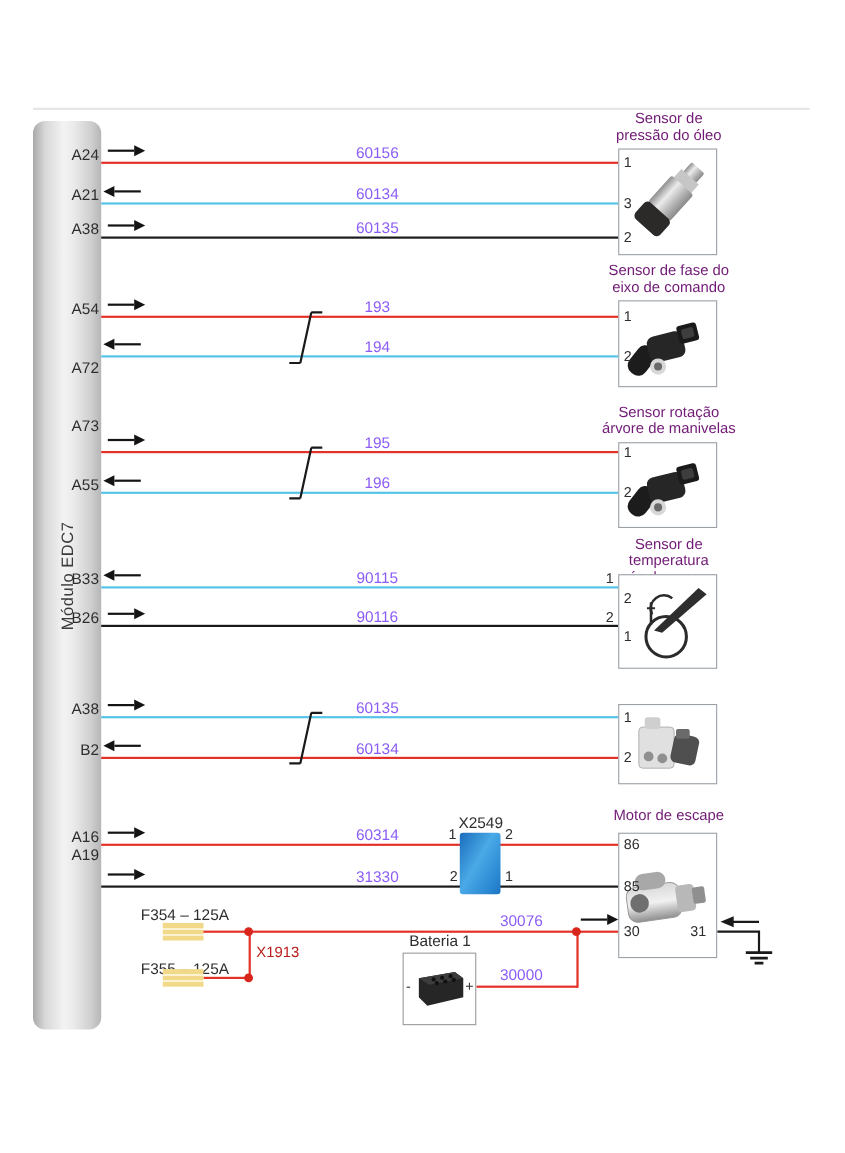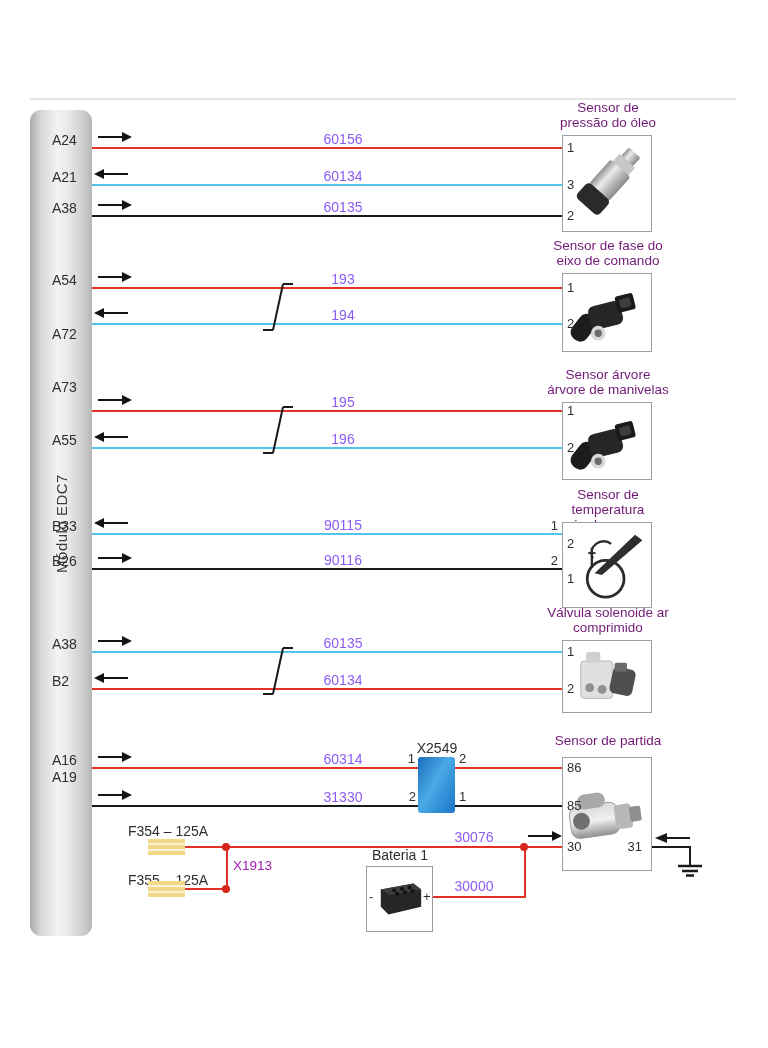--- a/index.html
+++ b/index.html
@@ -6,42 +6,42 @@
   .canvas{position:relative;width:768px;height:1048px;background:#ffffff;
           font-family:"Liberation Sans",sans-serif;color:#3a3a3a;overflow:hidden;}
   .topline{position:absolute;left:30px;top:98px;width:706px;height:2px;background:#e6e6e6;}
   .module-bar{position:absolute;left:30px;top:110px;width:62px;height:826px;border-radius:11px;
       background:linear-gradient(90deg,#a9a9a9 0%,#d8d8d8 18%,#f3f3f3 45%,#eaeaea 60%,#cfcfcf 85%,#b6b6b6 100%);
       display:flex;align-items:center;justify-content:center;}
   .module-label{transform:rotate(-90deg);white-space:nowrap;font-size:15px;color:#3b3b3b;letter-spacing:.5px;}
   .wire{position:absolute;height:2px;z-index:1;}
   .wire.red{background:#e23127;} .wire.blue{background:#56c3e9;} .wire.black{background:#1a1a1a;}
   .vwire{position:absolute;width:2px;background:#e23127;z-index:1;}
-  .pin-label{position:absolute;left:52px;width:38px;text-align:left;font-size:14px;color:#2e2e2e;z-index:2;}
+  .pin-label{position:absolute;left:52px;width:38px;text-align:right;font-size:14px;color:#2e2e2e;z-index:2;}
   .wire-num{position:absolute;left:308px;width:70px;text-align:center;font-size:14px;color:#8b5cf6;background:transparent;}
   .arrow{position:absolute;width:24px;height:2px;background:#141414;z-index:2;}
   .arrow::after{content:"";position:absolute;top:-4.5px;width:0;height:0;
       border-top:5.5px solid transparent;border-bottom:5.5px solid transparent;}
   .arrow.right::after{right:-10px;border-left:10px solid #141414;}
   .arrow.left::after{left:-10px;border-right:10px solid #141414;}
   .comp-box{position:absolute;left:562px;width:90px;border:1.5px solid #9aa0a6;background:#fff;z-index:2;
       display:flex;align-items:center;justify-content:center;box-sizing:border-box;}
   .comp-title{position:absolute;left:540px;width:136px;text-align:center;font-size:13.5px;line-height:15px;color:#701a75;}
   .pin-num{position:absolute;left:567px;font-size:13px;height:16px;line-height:16px;color:#2e2e2e;z-index:3;}
   .pin-out{position:absolute;left:540px;width:18px;text-align:right;font-size:13px;height:16px;line-height:16px;color:#2e2e2e;z-index:3;}
   .twist{position:absolute;left:260px;z-index:2;}
   .conn-box{position:absolute;left:418px;top:757px;width:37px;height:56px;border-radius:3px;z-index:3;
       background:linear-gradient(120deg,#1a6cbc 0%,#4aa9e6 45%,#2f8ed6 75%,#1d74c4 100%);}
   .conn-label{position:absolute;left:402px;top:740px;width:70px;text-align:center;font-size:14px;color:#2e2e2e;}
   .conn-pin{position:absolute;font-size:13px;height:15px;line-height:15px;color:#2e2e2e;z-index:4;}
   .fuse{position:absolute;left:148px;width:37px;height:16px;z-index:2;
       background:linear-gradient(180deg,#f2d98a 0 28%,#fbf2d2 28% 40%,#f2d98a 40% 62%,#fbf2d2 62% 74%,#f2d98a 74% 100%);}
   .fuse-label{position:absolute;left:128px;width:110px;font-size:14px;color:#2e2e2e;}
   .dot{position:absolute;width:8px;height:8px;border-radius:50%;background:#d9261c;z-index:3;}
-  .x-label{position:absolute;font-size:13.5px;color:#a21caf;z-index:2;}
+  .x-label{position:absolute;font-size:13.5px;color:#b91c1c;z-index:2;}
   .bat-box{position:absolute;left:366px;top:866px;width:67px;height:66px;border:1.5px solid #9a9a9a;background:#fff;
       box-sizing:border-box;display:flex;align-items:center;justify-content:center;z-index:2;}
   .bat-title{position:absolute;left:358px;top:847px;width:84px;text-align:center;font-size:14px;color:#2e2e2e;}
   .bat-term{position:absolute;font-size:13px;color:#2e2e2e;z-index:3;}
   .gnd{position:absolute;left:650px;top:830px;z-index:1;}
 </style>
 </head>
 <body>
 
 <div class="canvas">
@@ -166,21 +166,21 @@
         <rect x="60" y="26" width="12" height="10" rx="2" fill="#3d3d3d"></rect>
       </g>
       <circle cx="34" cy="60" r="8" fill="#d8d8d8"></circle>
         <circle cx="34" cy="60" r="4" fill="#6a6a6a"></circle>
     </svg>
   </div>
   <span class="pin-num" style="top:280px">1</span>
   <span class="pin-num" style="top:316px">2</span>
 
   <div class="comp-title" style="top:367px">
-    <div>Sensor árvore</div>
+    <div>Sensor rotação</div>
     <div>árvore de manivelas</div>
   </div>
   <div class="comp-box" style="top:402px;height:78px">
     <svg width="80" height="70" viewBox="0 0 87 76">
       <rect x="8" y="38" width="20" height="32" rx="9" fill="#1c1c1c" transform="rotate(38 18 54)"></rect>
       <g transform="rotate(-14 48 40)">
         <rect x="24" y="26" width="36" height="26" rx="7" fill="#262626"></rect>
         <rect x="56" y="22" width="20" height="18" rx="3" fill="#1a1a1a"></rect>
         <rect x="60" y="26" width="12" height="10" rx="2" fill="#3d3d3d"></rect>
       </g>
@@ -202,39 +202,35 @@
       <path d="M23 28 H31" fill="none" stroke="#2b2b2b" stroke-width="2"></path>
       <circle cx="42" cy="56" r="20" fill="none" stroke="#2b2b2b" stroke-width="3"></circle>
       <polygon points="74,8 82,14 38,52 30,50" fill="#2e2e2e"></polygon>
     </svg>
   </div>
   <span class="pin-out" style="top:518px">1</span>
   <span class="pin-out" style="top:553px">2</span>
   <span class="pin-num" style="top:536px">2</span>
   <span class="pin-num" style="top:571px">1</span>
 
-  <div class="comp-title" style="top:605px">
-    <div>Válvula solenoide ar</div>
-    <div>comprimido</div>
-  </div>
   <div class="comp-box" style="top:640px;height:73px">
     <svg width="80" height="64" viewBox="0 0 87 72">
       <rect x="14" y="18" width="36" height="42" rx="4" fill="#e0e0e0" stroke="#b0b0b0"></rect>
       <rect x="20" y="8" width="16" height="12" rx="3" fill="#cfcfcf"></rect>
       <circle cx="24" cy="48" r="5" fill="#8f8f8f"></circle>
         <circle cx="38" cy="50" r="5" fill="#8f8f8f"></circle>
       <rect x="48" y="26" width="26" height="30" rx="6" fill="#4f4f4f" transform="rotate(12 61 41)"></rect>
       <rect x="52" y="20" width="14" height="10" rx="2" fill="#6a6a6a"></rect>
     </svg>
   </div>
   <span class="pin-num" style="top:644px">1</span>
   <span class="pin-num" style="top:681px">2</span>
 
   <div class="comp-title" style="top:733px">
-    <div>Sensor de partida</div>
+    <div>Motor de escape</div>
   </div>
   <div class="comp-box" style="top:757px;height:114px">
     <svg width="82" height="90" viewBox="0 0 87 96">
       <defs>
           <linearGradient id="met2" x1="0" y1="0" x2="0" y2="1">
         <stop offset="0" stop-color="#d8d8d8"></stop>
             <stop offset=".5" stop-color="#f1f1f1"></stop>
         <stop offset="1" stop-color="#8f8f8f"></stop>
           </linearGradient>
         </defs>

